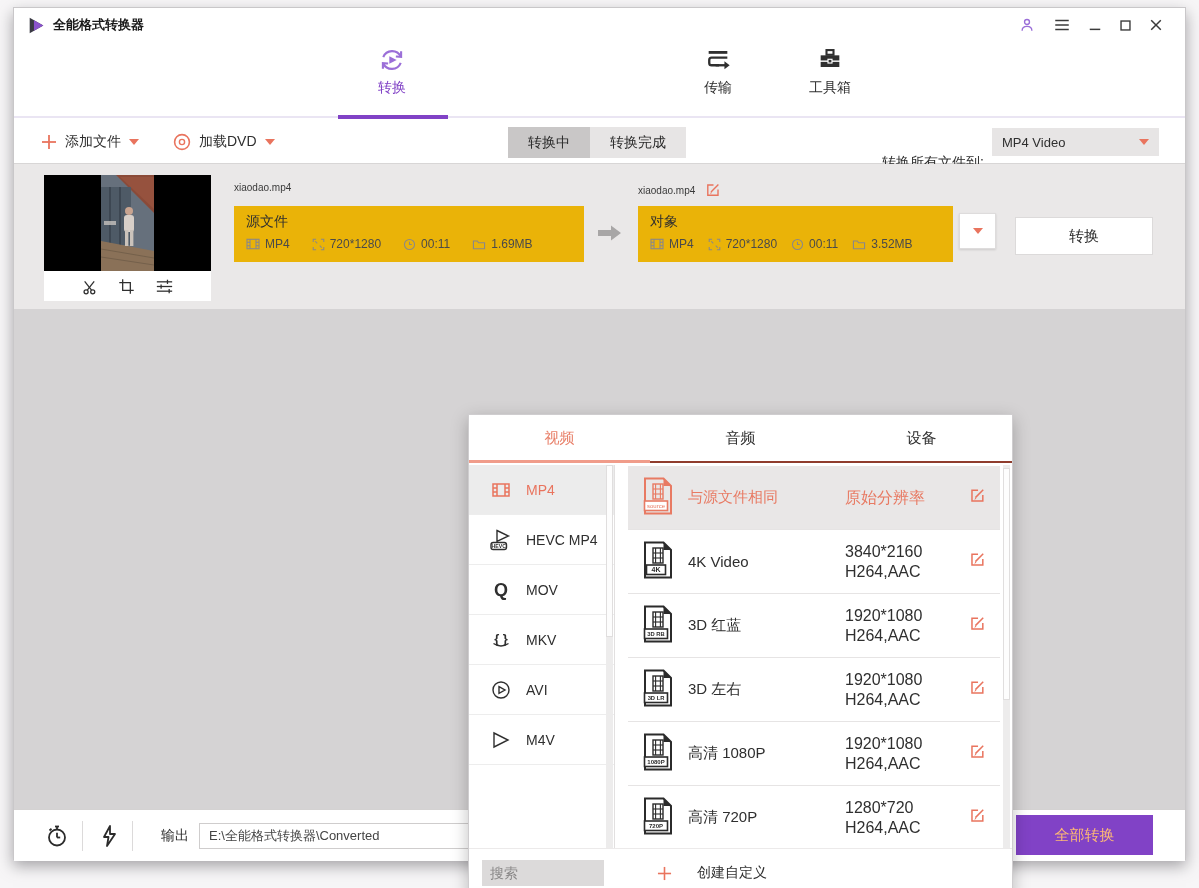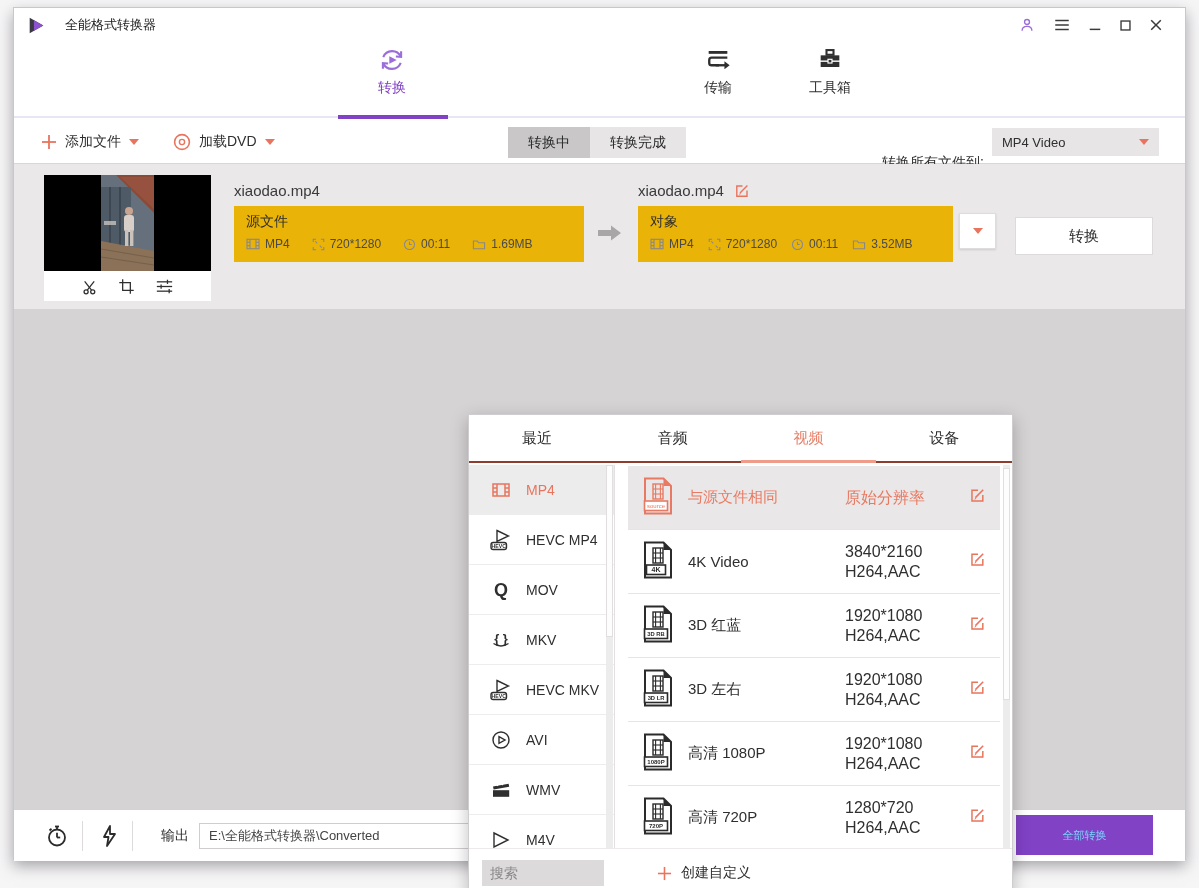--- a/index.html
+++ b/index.html
@@ -5,21 +5,21 @@
   * { box-sizing: border-box; margin: 0; padding: 0; }
   html,body { width:1199px; height:888px; background:#f7f6f7; font-family:"Liberation Sans","DejaVu Sans",sans-serif; overflow:hidden; }
   .window {
     position:absolute; left:13px; top:7px; width:1173px; height:853px;
     background:#fff; border:1px solid #c9c7c9;
     box-shadow:0 6px 14px rgba(95,93,99,.55);
   }
   
   .titlebar { position:absolute; left:0; top:0; width:100%; height:34px; display:flex; align-items:center; padding:0 14px; }
   .app-logo { width:17px; height:17px; margin-right:8px; }
-  .app-title { font-size:13px; font-weight:normal; color:#1a1a1a;margin-left:12px; }
+  .app-title { font-size:13px; font-weight:bold; color:#1a1a1a; }
   .win-controls { margin-left:auto; display:flex; align-items:center; gap:17px; padding-right:8px; }
   .win-controls svg { display:block; cursor:pointer; }
   
   .nav { position:absolute; left:0; top:34px; width:100%; height:77px; }
   .nav-item { position:absolute; top:4px; width:84px; text-align:center; cursor:pointer; }
   .nav-item svg { display:block; margin:0 auto 5px; }
   .nav-item .nav-label { font-size:14px; color:#2f2f2f; }
   .nav-item.active .nav-label { color:var(--purple,#9b6fd8); }
   .nav-underline-track { position:absolute; left:0; top:74px; width:100%; height:2px; background:#eae5f3; }
   .nav-underline-active { position:absolute; left:324px; top:73px; width:110px; height:4px; background:var(--purple,#9b6fd8); }
@@ -33,21 +33,21 @@
   .convert-to { position:absolute; right:201px; top:120px; font-size:14px; color:#2f2f2f; line-height:28px;margin-top:20px; }
   .format-select { position:absolute; right:26px; top:120px; width:167px; height:28px; background:#e7e5e5; display:flex; align-items:center; padding:0 10px; font-size:13px; color:#2f2f2f; cursor:pointer; }
   .format-select .caret { margin-left:auto; }
   
   .main { position:absolute; left:0; top:156px; width:100%; height:645px; background:#d5d3d4; }
   .file-row { position:absolute; left:0; top:0; width:100%; height:145px; background:#eae8e8; }
   .thumb-card { position:absolute; left:30px; top:11px; width:167px; height:126px; background:#fff; }
   .thumb-img { display:block; width:167px; height:96px; background:#000; }
   .thumb-tools { height:30px; display:flex; align-items:center; justify-content:center; gap:20px; }
   .thumb-tools svg { cursor:pointer; }
-  .filename { position:absolute; top:18px; font-size:15px; color:#3a3a3a; display:flex; align-items:center; gap:10px;text-align:center; }
+  .filename { position:absolute; top:18px; font-size:10px; color:#3a3a3a; display:flex; align-items:center; gap:10px;text-align:center; }
   .info-box { position:absolute; top:42px; height:56px; background:#eab308; padding:7px 12px 0; }
   .info-title { font-size:14px; color:#2f2f2f; margin-bottom:6px; }
   .info-items { display:flex; align-items:center; }
   .info-item { display:flex; align-items:center; gap:5px; font-size:12px; color:#4a4a4a; }
   .arrow-sep { position:absolute; left:584px; top:60px; }
   .target-caret-btn { position:absolute; left:945px; top:49px; width:37px; height:36px; background:#fff; border:1px solid #dedcdc; box-shadow:0 1px 2px rgba(0,0,0,.12); display:flex; align-items:center; justify-content:center; cursor:pointer; }
   .convert-btn { position:absolute; left:1001px; top:53px; width:138px; height:38px; background:#fff; border:1px solid #dcdada; font-size:15px; color:#2b2b2b; display:flex; align-items:center; justify-content:center; cursor:pointer; }
   
   .popup { position:absolute; left:454px; top:250px; width:545px; height:484px; background:#fff; border:1px solid #cfcdcf; box-shadow:0 5px 16px rgba(0,0,0,.25); z-index:5; }
   .popup-tabs { position:absolute; left:0; top:0; width:100%; height:48px; display:flex; border-bottom:2px solid var(--maroon,#8f3c2d); }
@@ -64,32 +64,32 @@
   .preset-list { position:absolute; left:159px; top:51px; width:372px; }
   .preset-row { height:64px; display:flex; align-items:center; border-bottom:1px solid #e6e4e4; background:#fff; color:#2f2f2f; cursor:pointer; position:relative; }
   .preset-row.sel { background:#e9e7e7; color:#e87a63; }
   .preset-icon { width:34px; margin-left:13px; }
   .preset-name { font-size:15px; margin-left:13px; }
   .preset-specs { position:absolute; left:217px; display:flex; flex-direction:column; justify-content:center; font-size:16px; line-height:20px; }
   .edit-icon { position:absolute; right:14px; color:var(--salmon,#e9745e); cursor:pointer; }
   .popup-bottom { position:absolute; left:0; bottom:0; width:100%; height:49px; border-top:1px solid #eceaea; background:#fff; display:flex; align-items:center; }
   .search-input { margin-left:13px; width:122px; height:26px; background:#dcdada; border:none; outline:none; font-size:14px; padding:0 8px; color:#2f2f2f; font-family:inherit; }
   .search-input::placeholder { color:#8a8888; }
-  .create-custom { margin-left:53px; display:flex; align-items:center; gap:9px; font-size:14px; color:#2f2f2f; cursor:pointer; }
+  .create-custom { margin-left:53px; display:flex; align-items:center; gap:25px; font-size:14px; color:#2f2f2f; cursor:pointer; }
   
   .bottombar { position:absolute; left:0; top:801px; width:100%; height:52px; background:#fff; border-top:1px solid #d4d2d2; }
   .bb-icon { position:absolute; top:14px; cursor:pointer; }
   .bb-div { position:absolute; top:11px; width:1px; height:30px; background:#dcdada; }
   .out-label { position:absolute; left:147px; top:17px; font-size:14px; color:#2f2f2f; }
   .path-select { position:absolute; left:185px; top:13px; width:355px; height:26px; border:1px solid #cfcdcd; background:#fff; display:flex; align-items:center; padding:0 9px; font-size:13px; color:#444; cursor:pointer; }
   .path-select .caret { margin-left:auto; }
   .merge-label { position:absolute; left:842px; top:17px; font-size:14px; color:#2f2f2f; }
   .toggle { position:absolute; left:945px; top:16px; width:42px; height:20px; border-radius:10px; background:#e8e6e6; cursor:pointer; }
   .toggle-knob { position:absolute; left:1px; top:0; width:20px; height:20px; border-radius:50%; background:#b9b7b9; box-shadow:0 1px 2px rgba(0,0,0,.25); }
-  .convert-all-btn { position:absolute; left:1002px; top:5px; width:137px; height:40px; background:var(--purple,#8142c6); color:#7dd3fc; font-size:11px; display:flex; align-items:center; justify-content:center; cursor:pointer; }
+  .convert-all-btn { position:absolute; left:1002px; top:5px; width:137px; height:40px; background:var(--purple,#8142c6); color:#fdba74; font-size:15px; display:flex; align-items:center; justify-content:center; cursor:pointer; }
   svg { overflow:visible; }
   svg text { font-family:"Liberation Sans","DejaVu Sans",sans-serif; }
 </style>
 </head>
 <body>
 
 <div class="window">
 
   <div class="titlebar">
     <svg class="app-logo" viewBox="0 0 20 20">
@@ -324,23 +324,22 @@
         </div>
       </div>
       <div class="target-caret-btn">
         <span class="caret"></span>
       </div>
       <div class="convert-btn">转换</div>
     </div>
 
     <div class="popup">
       <div class="popup-tabs">
-        <div class="ptab">最近</div>
+        <div class="ptab active">视频</div>
         <div class="ptab">音频</div>
-        <div class="ptab active">视频</div>
         <div class="ptab">设备</div>
       </div>
 
       <div class="fmt-list">
         <div class="fmt-row sel">
           <span class="fmt-icon">
             <svg width="20" height="20" viewBox="0 0 20 20" fill="none" stroke="currentColor" stroke-width="1.5">
               <rect x="2" y="4" width="16" height="12"></rect>
                 <line x1="6" y1="4" x2="6" y2="16"></line>
                 <line x1="14" y1="4" x2="14" y2="16"></line>
@@ -374,47 +373,26 @@
           <span class="fmt-icon">
             <svg width="22" height="20" viewBox="0 0 22 20" fill="none" stroke="currentColor">
               <text x="11" y="12.5" font-size="13" font-weight="bold" text-anchor="middle" fill="currentColor" stroke="none">{ }</text>
               <path d="M3.5,13.5 Q11,18.5 18.5,13.5" stroke-width="1.3"></path>
             </svg>
           </span>
           <span class="fmt-label">MKV</span>
         </div>
         <div class="fmt-row">
           <span class="fmt-icon">
-            <svg width="24" height="22" viewBox="0 0 24 22" fill="none" stroke="currentColor" stroke-width="1.4">
-              <path d="M8,1.5 L19.5,7 L8,12.5 Z"></path>
-              <rect x="2" y="13.5" width="15.5" height="7" rx="2.2"></rect>
-              <text x="9.7" y="19" font-size="5.2" font-weight="bold" text-anchor="middle" fill="currentColor" stroke="none">HEVC</text>
-            </svg>
-          </span>
-          <span class="fmt-label">HEVC MKV</span>
-        </div>
-        <div class="fmt-row">
-          <span class="fmt-icon">
             <svg width="20" height="20" viewBox="0 0 20 20" fill="none" stroke="currentColor" stroke-width="1.4">
               <circle cx="10" cy="10" r="8"></circle>
                 <path d="M8,6.6 L14,10 L8,13.4 Z"></path>
             </svg>
           </span>
           <span class="fmt-label">AVI</span>
-        </div>
-        <div class="fmt-row">
-          <span class="fmt-icon">
-            <svg width="20" height="20" viewBox="0 0 20 20">
-              <polygon points="2,6.6 17.6,3.8 18.2,6.8 2.6,9.6" fill="currentColor"></polygon>
-              <rect x="2" y="10.2" width="16.2" height="6.6" fill="currentColor"></rect>
-              <line x1="6" y1="6" x2="7.5" y2="3.9" stroke="#fff" stroke-width="1.2"></line>
-              <line x1="11" y1="5.1" x2="12.5" y2="3" stroke="#fff" stroke-width="1.2"></line>
-            </svg>
-          </span>
-          <span class="fmt-label">WMV</span>
         </div>
         <div class="fmt-row">
           <span class="fmt-icon">
             <svg width="20" height="20" viewBox="0 0 20 20" fill="none" stroke="currentColor" stroke-width="1.4">
               <path d="M3,3 L17,10 L3,17 Z"></path>
             </svg>
           </span>
           <span class="fmt-label">M4V</span>
         </div>
       </div>

